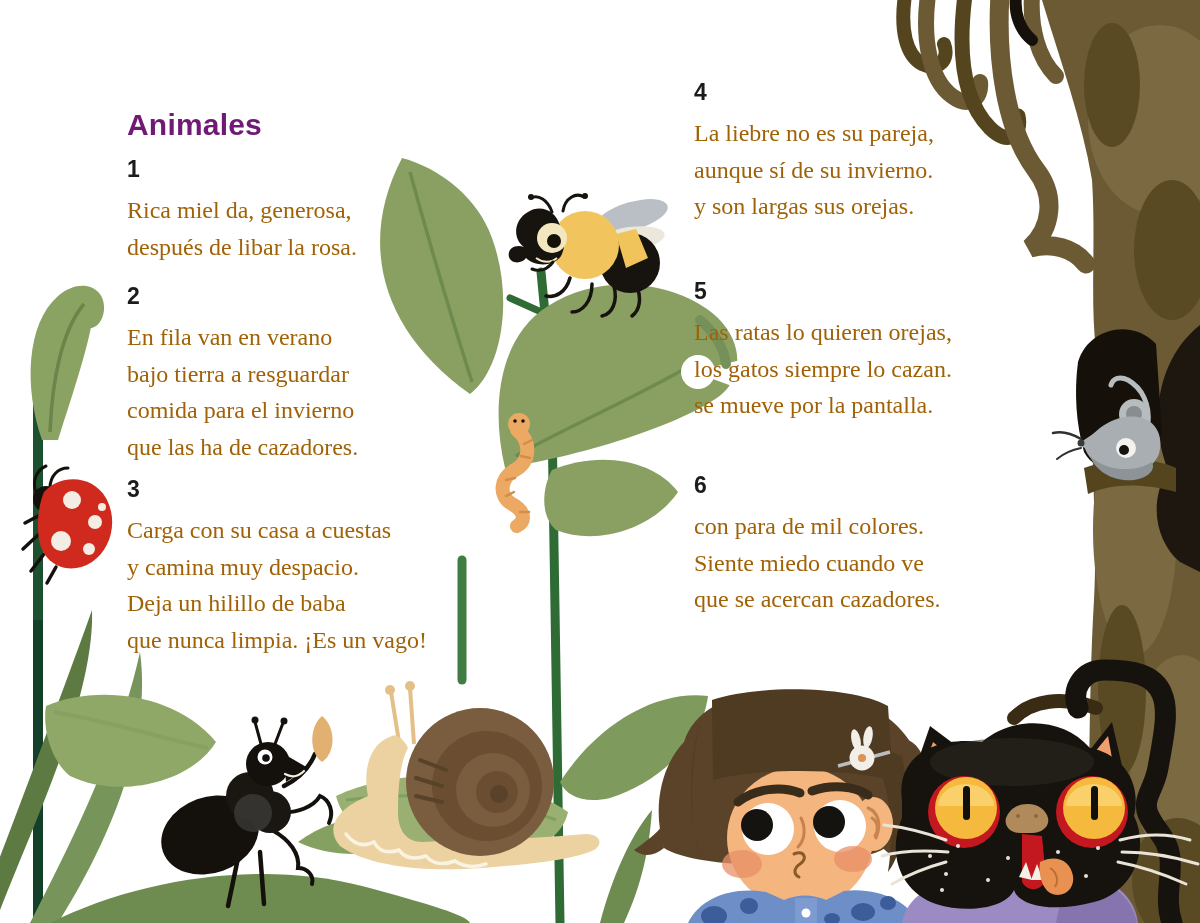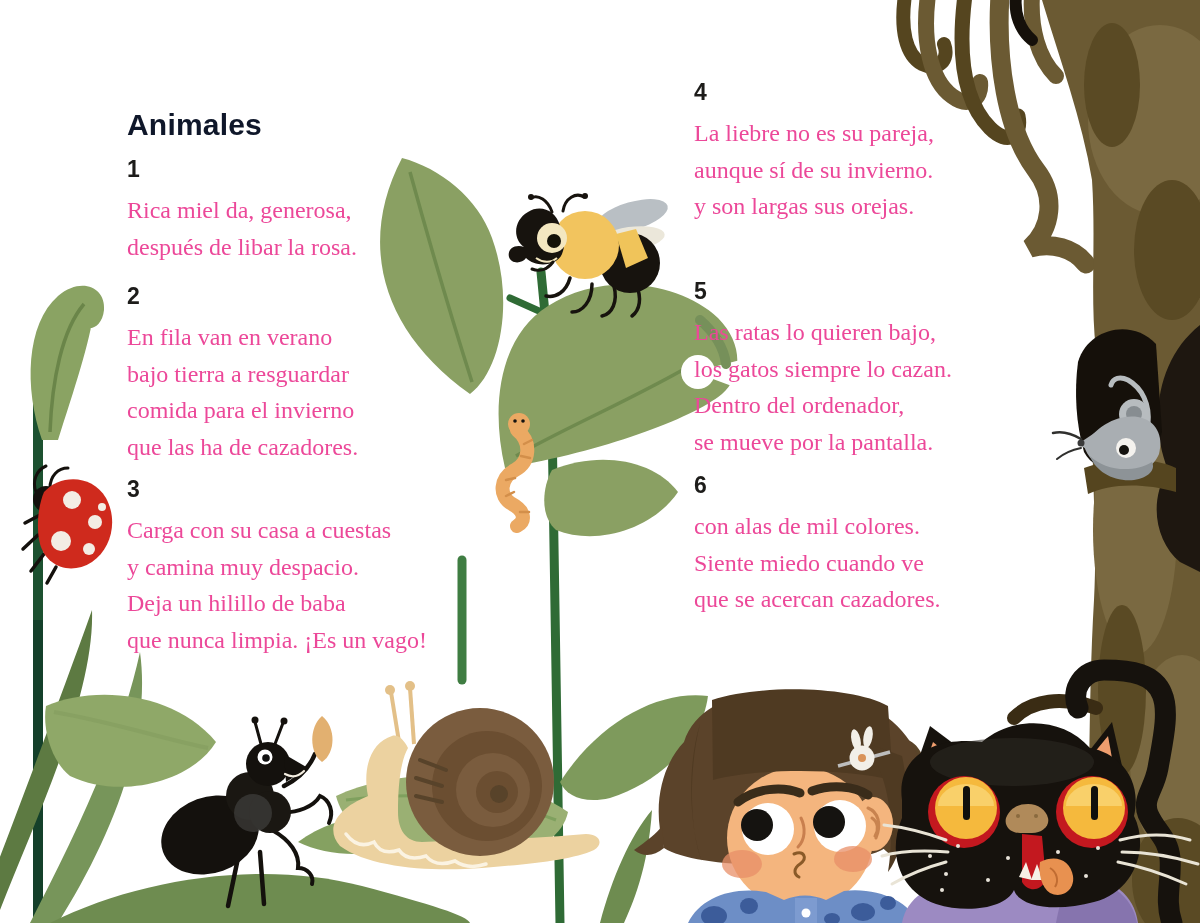--- a/index.html
+++ b/index.html
@@ -1,24 +1,24 @@
 <!DOCTYPE html>
 <html><head>
 <meta charset="utf-8">
 <style>
   html,body{margin:0;padding:0;background:#ffffff;}
   .page{position:relative;width:1200px;height:923px;background:#ffffff;overflow:hidden;
         font-family:"Liberation Sans",sans-serif;}
   .art{position:absolute;inset:0;z-index:0;}
   .textlayer{position:absolute;inset:0;z-index:2;}
   .title{position:absolute;left:127px;top:88px;font:bold 30px "Liberation Sans",sans-serif;
-         color:#0f172a;letter-spacing:.2px;}
+         color:#701a75;letter-spacing:.2px;}
   .riddle{position:absolute;}
   .riddle .num{font:bold 23px "Liberation Sans",sans-serif;color:#1d1c1a;margin-bottom:9px;}
-  .riddle .line{font:24px "Liberation Serif",serif;line-height:36.5px;color:#ec4899;white-space:nowrap;}
+  .riddle .line{font:24px "Liberation Serif",serif;line-height:36.5px;color:#a16207;white-space:nowrap;}
   .col-l{left:127px;}
   .col-r{left:694px;}
 </style>
 </head>
 <body>
 
 <div class="page">
 
   <svg class="art" viewBox="0 0 1200 923" width="1200" height="923" aria-hidden="true">
 
@@ -325,26 +325,25 @@
 
     <article class="riddle col-r" style="top:79px">
       <div class="num">4</div>
       <div class="line">La liebre no es su pareja,</div>
       <div class="line">aunque sí de su invierno.</div>
       <div class="line">y son largas sus orejas.</div>
     </article>
 
     <article class="riddle col-r" style="top:278px">
       <div class="num">5</div>
-      <div class="line">Las ratas lo quieren bajo,</div>
+      <div class="line">Las ratas lo quieren orejas,</div>
       <div class="line">los gatos siempre lo cazan.</div>
-      <div class="line">Dentro del ordenador,</div>
       <div class="line">se mueve por la pantalla.</div>
     </article>
 
     <article class="riddle col-r" style="top:472px">
       <div class="num">6</div>
-      <div class="line">con alas de mil colores.</div>
+      <div class="line">con para de mil colores.</div>
       <div class="line">Siente miedo cuando ve</div>
       <div class="line">que se acercan cazadores.</div>
     </article>
   </div>
 </div>
 
 </body></html>

